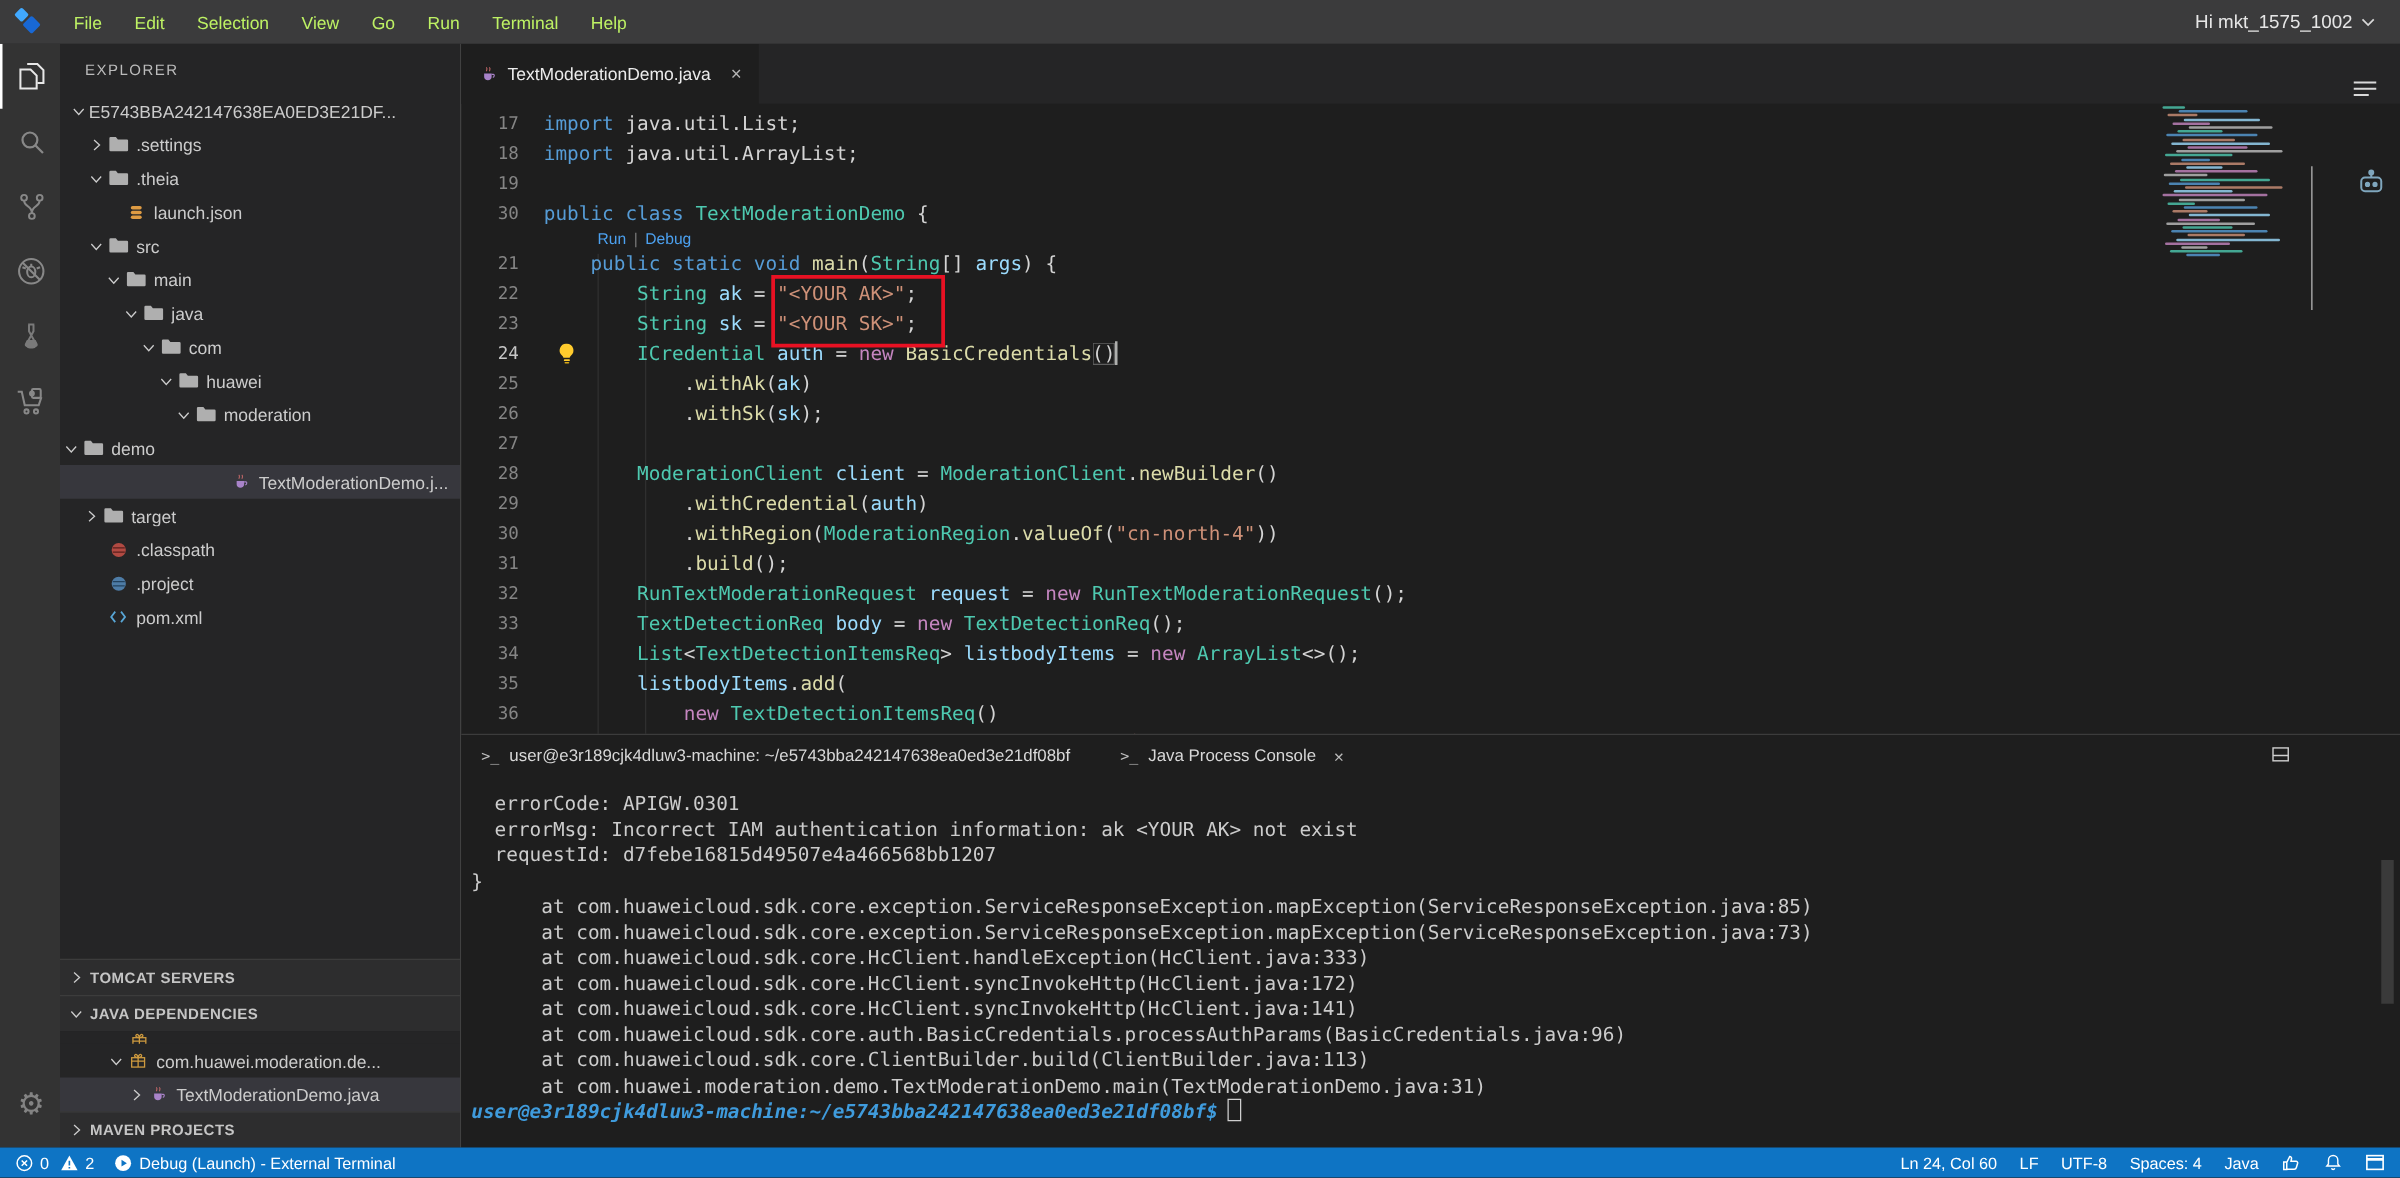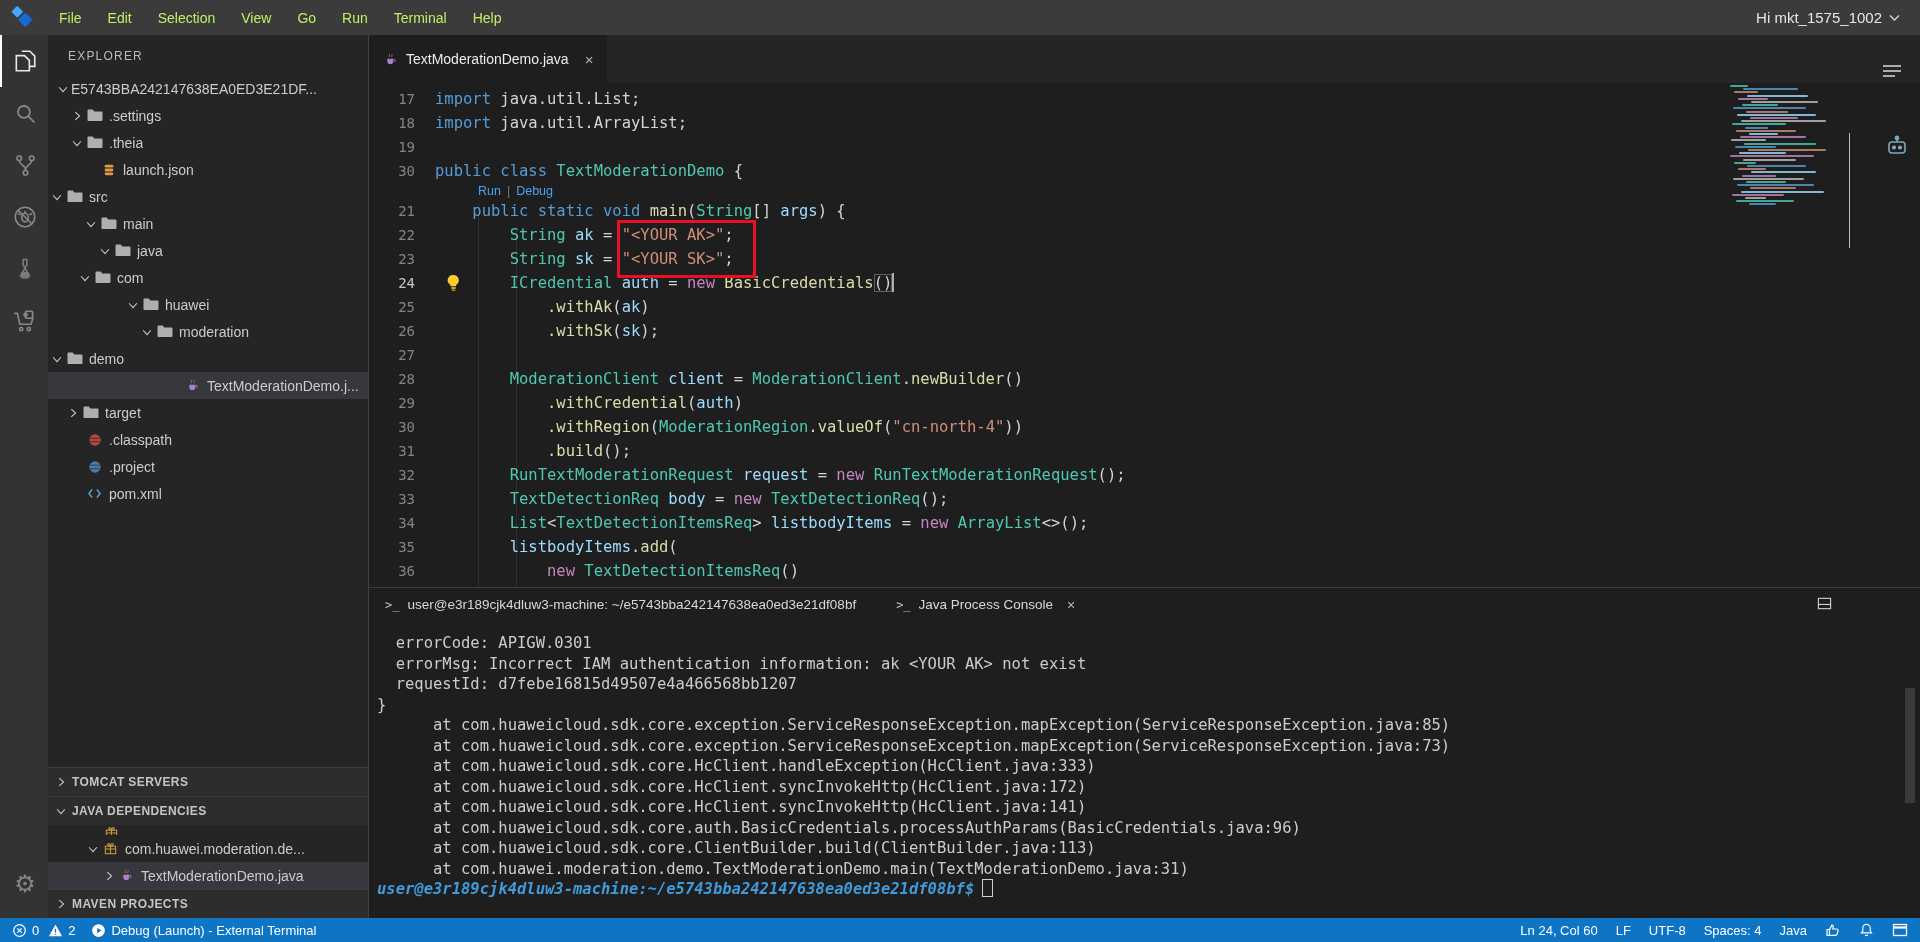--- a/index.html
+++ b/index.html
@@ -210,21 +210,21 @@
         <span class="chev"></span>
         <span class="ticon">
           <svg width="14" height="14" viewBox="0 0 16 16" fill="#de9b43">
             <rect x="3" y="2" width="10" height="3.2" rx="1.6"></rect>
             <rect x="3" y="6.4" width="10" height="3.2" rx="1.6"></rect>
             <rect x="3" y="10.8" width="10" height="3.2" rx="1.6"></rect>
           </svg>
         </span>
         <span class="tree-label">launch.json</span>
       </div>
-      <div class="tree-row" style="">
+      <div class="tree-row" style="padding-left: 20px;">
         <span class="chev">
           <svg width="14" height="14" viewBox="0 0 16 16" fill="none" stroke="#cccccc" stroke-width="1.2">
             <path d="M3.5 6L8 11l4.5-5"></path>
           </svg>
         </span>
         <span class="ticon">
           <svg width="16" height="13" viewBox="0 0 16 13">
             <path d="M.5 1.5A1 1 0 011.5.5h4.2l1.6 2h7.2a1 1 0 011 1v7.5a1 1 0 01-1 1h-13a1 1 0 01-1-1z" fill="#c8c8c8" opacity=".85"></path>
           </svg>
         </span>
@@ -249,21 +249,21 @@
             <path d="M3.5 6L8 11l4.5-5"></path>
           </svg>
         </span>
         <span class="ticon">
           <svg width="16" height="13" viewBox="0 0 16 13">
             <path d="M.5 1.5A1 1 0 011.5.5h4.2l1.6 2h7.2a1 1 0 011 1v7.5a1 1 0 01-1 1h-13a1 1 0 01-1-1z" fill="#c8c8c8" opacity=".85"></path>
           </svg>
         </span>
         <span class="tree-label">java</span>
       </div>
-      <div class="tree-row" style="padding-left: 28px;">
+      <div class="tree-row" style="padding-left: 62px;">
         <span class="chev">
           <svg width="14" height="14" viewBox="0 0 16 16" fill="none" stroke="#cccccc" stroke-width="1.2">
             <path d="M3.5 6L8 11l4.5-5"></path>
           </svg>
         </span>
         <span class="ticon">
           <svg width="16" height="13" viewBox="0 0 16 13">
             <path d="M.5 1.5A1 1 0 011.5.5h4.2l1.6 2h7.2a1 1 0 011 1v7.5a1 1 0 01-1 1h-13a1 1 0 01-1-1z" fill="#c8c8c8" opacity=".85"></path>
           </svg>
         </span>

